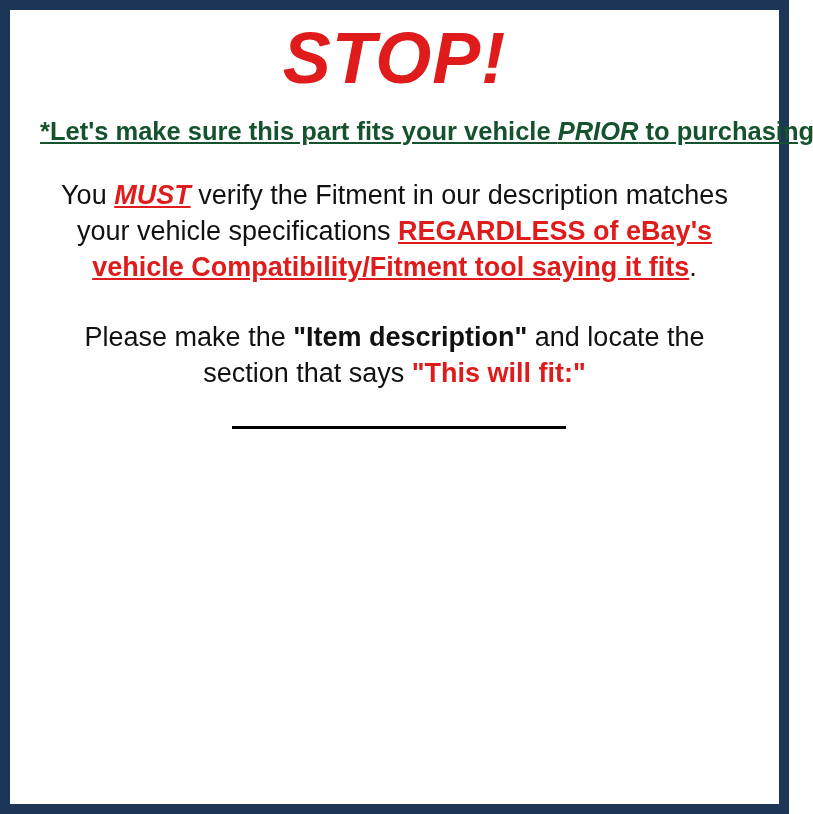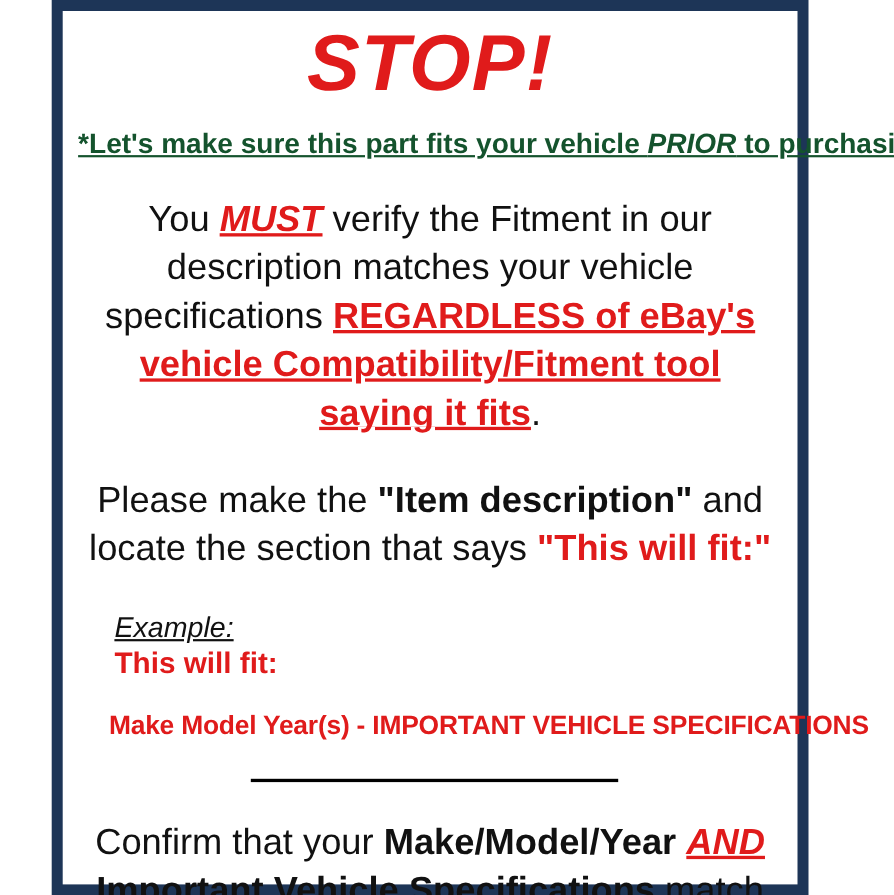--- a/index.html
+++ b/index.html
@@ -9,27 +9,26 @@
   body {
     width: 813px;
     height: 814px;
     background: #ffffff;
     font-family: "Liberation Sans", sans-serif;
     overflow: hidden;
   }
 
   .fitment-notice {
     box-sizing: border-box;
-    width: 688px;
+    width: 789px;
     height: 814px;
     background: #ffffff;
     border: 10px solid #1d3557;
-    padding: 0 14px;
+    padding: 0 30px;
     display: block;
-    margin-left: 47px;
   }
 
   .inner {
     box-sizing: border-box;
     width: 100%;
     height: 100%;
     text-align: center;
   }
   .i        { font-style: italic; }
 
@@ -54,21 +53,21 @@
     text-decoration: underline;
     text-align: center;
     line-height: 1.2;
     margin: 22px 0 0 0;
     white-space: nowrap;
   }
   .subtitle .i { font-style: italic; }
 
   
   .para {
-    font-size: 33px;
+    font-size: 27px;
     color: #111111;
     line-height: 1.34;
     text-align: center;
     margin: 0;
     padding: 0 4px;
   }
 
   .para-must   { margin-top: 30px; }
   .para-view   { margin-top: 34px; }
   .para-confirm{ margin-top: 24px; }
@@ -152,29 +151,21 @@
     </div>
 
     <p class="para para-must">
       <span>You </span><span class="em-red">MUST</span><span> verify the Fitment in our description matches your vehicle specifications </span><span class="em-red-plain">REGARDLESS of eBay's vehicle Compatibility/Fitment tool saying it fits</span><span>.</span>
     </p>
 
     <p class="para para-view">
       <span>Please make the </span><span class="em-black">"Item description"</span><span> and locate the section that says </span><span class="em-red-nobar">"This will fit:"</span>
     </p>
 
-    <div class="example-block">
-      <div class="example-label">Example:</div>
-      <div class="example-fit">This will fit:</div>
-      <div class="example-spec">Make Model Year(s) - IMPORTANT VEHICLE SPECIFICATIONS</div>
-    </div>
 
     <div class="divider-wrap">
       <span class="divider"></span>
     </div>
 
-    <p class="para para-confirm">
-      <span>Confirm that your </span><span class="em-black">Make/Model/Year</span><span> </span><span class="em-red">AND</span><span> </span><span class="em-black">Important Vehicle Specifications</span><span> match your vehicle.</span>
-    </p>
 
 
   </div>
 </div>
 
 </body></html>

